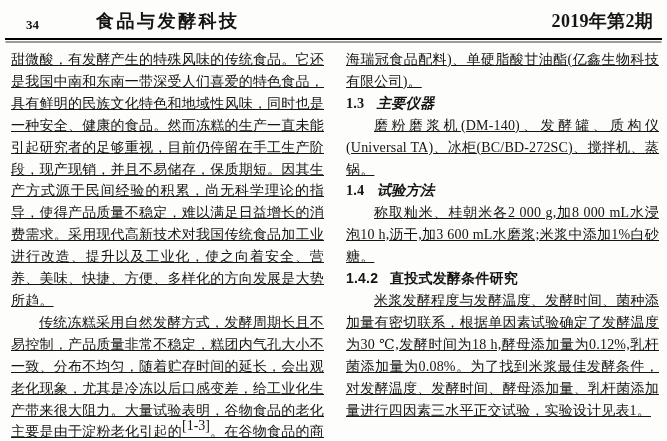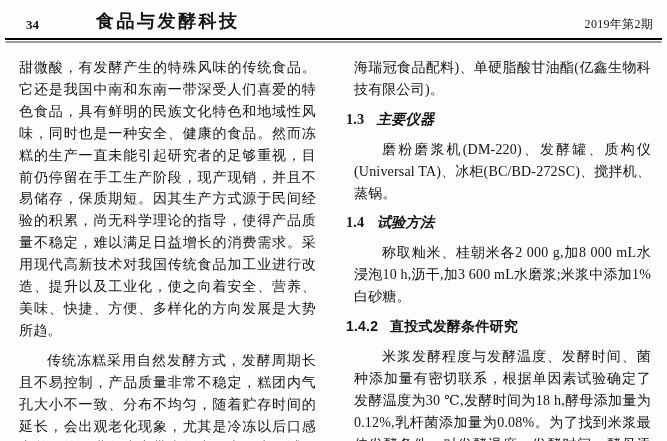--- a/index.html
+++ b/index.html
@@ -22,41 +22,42 @@
     font-size: 13px; font-weight: bold;
     font-family: "Liberation Serif", serif;
   }
   .jtitle {
     flex: 1; text-align: left;
     font-family: "Liberation Sans", "DejaVu Sans", sans-serif;
     font-weight: bold; font-size: 18px; letter-spacing: 2.5px;
   }
   .issue {
     width: 110px; text-align: right;
-    font-weight: normal; font-size: 12px; letter-spacing: 0.3px;
+    font-weight: bold; font-size: 18px; letter-spacing: 0.3px;
   }
   .rule {
     margin: 2px 5px 0 5px;
     height: 2px; background: #000;
     box-shadow: 0 3px 0 -0.5px #3a3a3a;
   }
 
   
   .columns {
     display: flex; gap: 22px;
     padding: 9px 8px 0 11px;
   }
   .col { width: 313px; }
 
   p {
-    margin: 8px;
+    margin: 0;
     text-align: justify;
     font-size: 14px;
     line-height: 21.9px;
     letter-spacing: 0.18px;
+    text-decoration: underline;
   }
   .indent { text-indent: 2em; }
 
   .heading {
     margin: 0;
     font-size: 14.3px;
     line-height: 21.9px;
     font-weight: bold;
     letter-spacing: 0.2px;
   }
@@ -94,21 +95,21 @@
     <div class="col">
       <p>甜微酸，有发酵产生的特殊风味的传统食品。它还是我国中南和东南一带深受人们喜爱的特色食品，具有鲜明的民族文化特色和地域性风味，同时也是一种安全、健康的食品。然而冻糕的生产一直未能引起研究者的足够重视，目前仍停留在手工生产阶段，现产现销，并且不易储存，保质期短。因其生产方式源于民间经验的积累，尚无科学理论的指导，使得产品质量不稳定，难以满足日益增长的消费需求。采用现代高新技术对我国传统食品加工业进行改造、提升以及工业化，使之向着安全、营养、美味、快捷、方便、多样化的方向发展是大势所趋。</p>
       <p class="indent"><span>传统冻糕采用自然发酵方式，发酵周期长且不易控制，产品质量非常不稳定，糕团内气孔大小不一致、分布不均匀，随着贮存时间的延长，会出观老化现象，尤其是冷冻以后口感变差，给工业化生产带来很大阻力。大量试验表明，谷物食品的老化主要是由于淀粉老化引起的</span><sup class="ref">[1-3]</sup><span>。在谷物食品的商业化生产中，常使用各种食品添加剂以改善其品质，</span></p>
     </div>
 
     <div class="col">
       <p>海瑞冠食品配料)、单硬脂酸甘油酯(亿鑫生物科技有限公司)。</p>
 
       <h3 class="heading kai"><span class="hnum">1.3</span><span class="htitle">主要仪器</span></h3>
 
-      <p class="indent">磨粉磨浆机(DM-220)、发酵罐、质构仪(Universal TA)、冰柜(BC/BD-272SC)、搅拌机、蒸锅。</p>
+      <p class="indent">磨粉磨浆机(DM-140)、发酵罐、质构仪(Universal TA)、冰柜(BC/BD-272SC)、搅拌机、蒸锅。</p>
 
       <h3 class="heading kai"><span class="hnum">1.4</span><span class="htitle">试验方法</span></h3>
 
 
       <p class="indent">称取籼米、桂朝米各2 000 g,加8 000 mL水浸泡10 h,沥干,加3 600 mL水磨浆;米浆中添加1%白砂糖。</p>
 
       <h3 class="heading hei"><span class="hnum">1.4.2</span><span class="htitle">直投式发酵条件研究</span></h3>
 
       <p class="indent">米浆发酵程度与发酵温度、发酵时间、菌种添加量有密切联系，根据单因素试验确定了发酵温度为30 ℃,发酵时间为18 h,酵母添加量为0.12%,乳杆菌添加量为0.08%。为了找到米浆最佳发酵条件，对发酵温度、发酵时间、酵母添加量、乳杆菌添加量进行四因素三水平正交试验，实验设计见表1。</p>
     </div>

